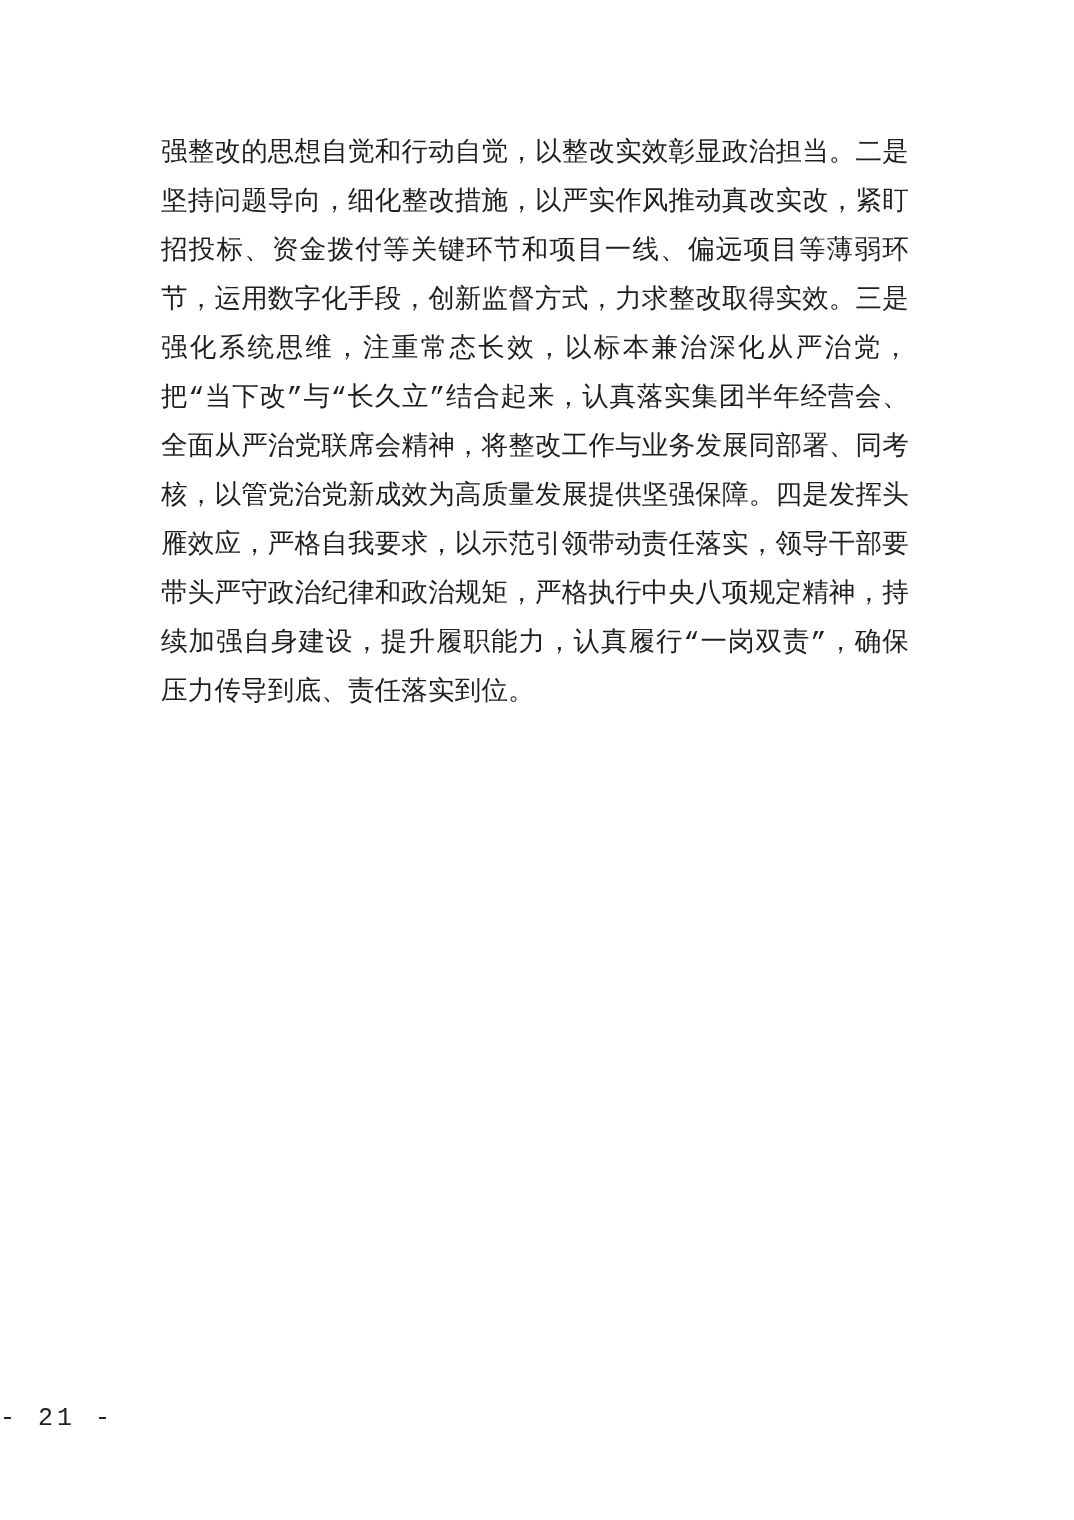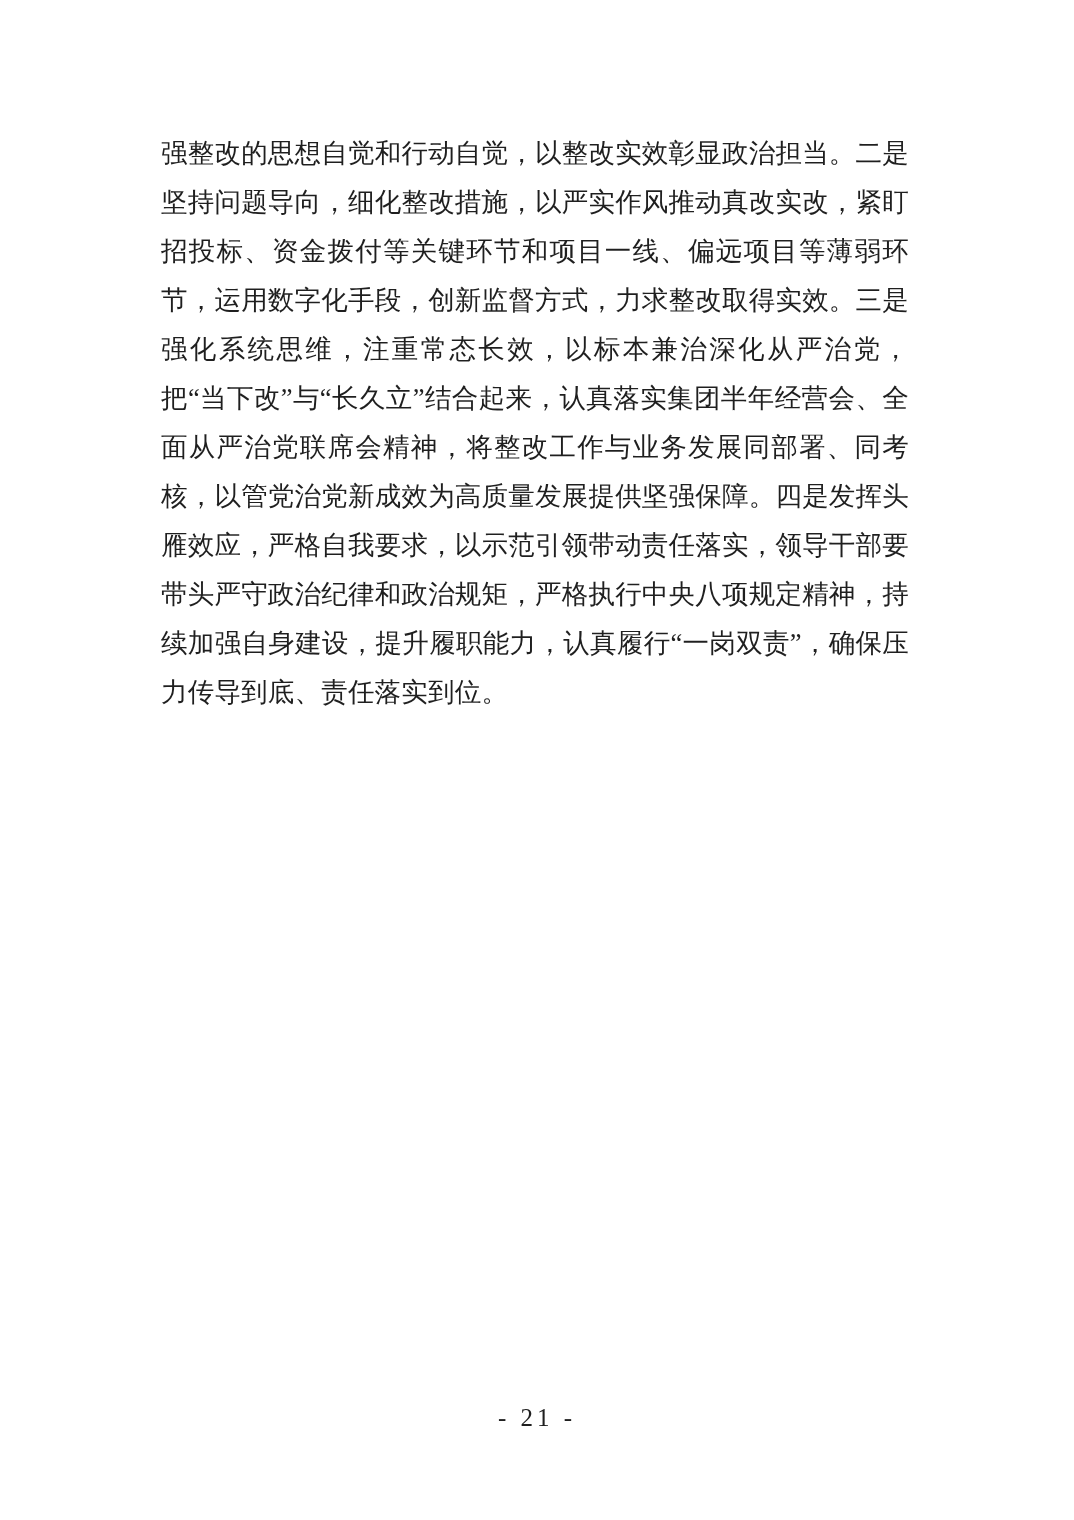--- a/index.html
+++ b/index.html
@@ -6,21 +6,21 @@
     margin: 0;
     padding: 0;
     background: #ffffff;
   }
   .page {
     position: relative;
     width: 1074px;
     height: 1520px;
     background: #ffffff;
     overflow: hidden;
-    font-family: Liberation Serif, serif;
+    font-family: Liberation Mono, monospace;
     color: #1f1f1f;
   }
   .body-text {
     position: absolute;
     left: 161px;
     top: 129px;
     width: 748px;
   }
   .para {
     margin: 0;
@@ -33,21 +33,21 @@
   }
   .para.indented {
     text-indent: 54px;
     margin-top: 4px;
   }
   .page-footer {
     position: absolute;
     top: 1404px;
     left: 0;
     width: 100%;
-    text-align: center;
+    text-align: left;
   }
   .page-number {
     font-size: 25px;
     letter-spacing: 4px;
     color: #1f1f1f;
   }
 </style>
 </head>
 <body>
 

